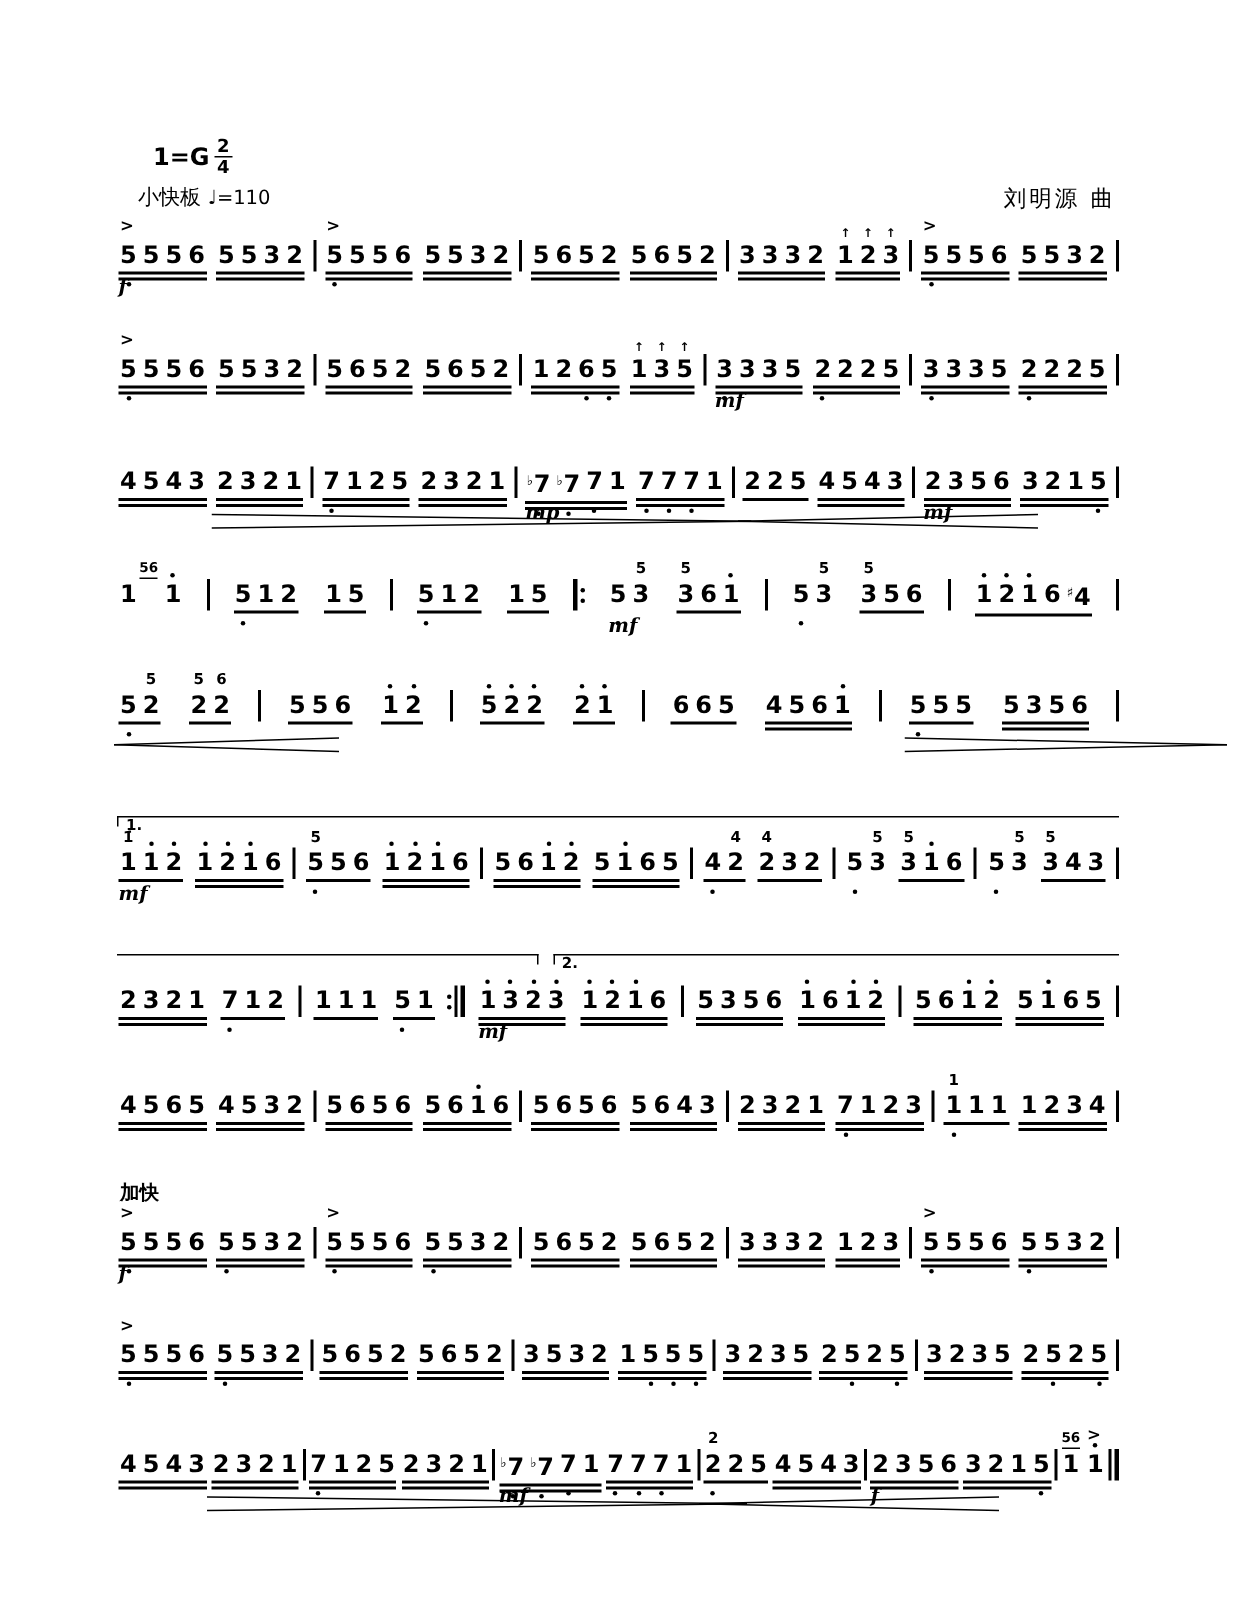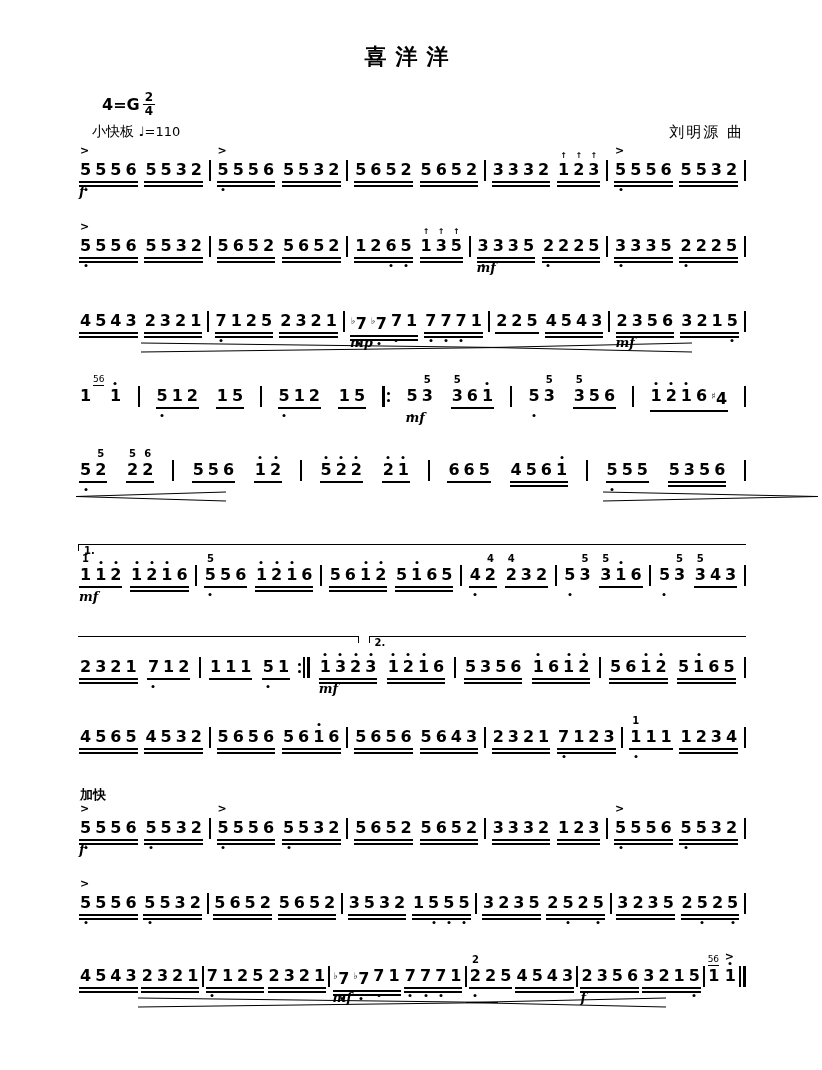--- a/index.html
+++ b/index.html
@@ -20,42 +20,41 @@
   .grp.u1::after,.grp.u2::after{content:"";position:absolute;left:1px;right:1px;bottom:-3px;height:1.8px;background:#000;}
   .grp.u2::before{content:"";position:absolute;left:1px;right:1px;bottom:-6.5px;height:1.8px;background:#000;}
   .note{position:relative;font-weight:bold;font-size:16px;line-height:20px;padding:0 2px;}
   .accid{font-size:9px;vertical-align:5px;margin-right:0.5px;}
   .odot{position:absolute;width:3px;height:3px;background:#000;border-radius:50%;left:50%;transform:translateX(-50%);}
   .odot.up{top:-4px;}
   .odot.dn{bottom:-11px;}
   .harm{position:absolute;top:-16px;left:50%;transform:translateX(-50%);font-size:10px;font-weight:bold;}
   .arrow{position:absolute;top:-14px;left:50%;transform:translateX(-50%);font-size:8px;font-weight:bold;}
   .accent{position:absolute;top:-16px;left:2px;font-size:11px;font-weight:bold;}
-  .grace{position:absolute;top:-11px;left:-15px;font-size:9px;font-weight:normal;
+  .grace{position:absolute;top:-11px;left:-15px;font-size:9px;font-weight:bold;
          border-bottom:1px solid #000;line-height:1.1;}
   .dyn{position:absolute;top:25px;left:1px;font-family:"DejaVu Serif",serif;font-style:italic;
        font-weight:bold;font-size:13px;line-height:1;}
   .hp{position:absolute;top:27px;left:-2px;}
   .bar{width:2px;height:21px;background:#000;flex:none;}
   .bar.thick{width:3px;}
   .rgroup{display:flex;gap:2px;flex:none;}
   .rdots{display:flex;flex-direction:column;justify-content:center;gap:4px;height:21px;}
   .rdots i{width:3px;height:3px;background:#000;border-radius:50%;display:block;}
   .volta{position:absolute;top:-21px;height:7px;border-top:1.8px solid #000;box-sizing:border-box;}
   .volta.tl{border-left:1.8px solid #000;}
   .volta.tr{border-right:1.8px solid #000;}
   .volta span{position:absolute;left:5px;top:0px;font-size:10px;font-weight:bold;}
 </style>
 </head>
 <body>
 
 <div id="page">
-  <div id="title">喜洋洋</div>
   <div id="keysig">
-    <span>4=G</span>
+    <span>1=G</span>
     <span class="frac">
       <span class="num">2</span>
       <span class="den">4</span>
     </span>
   </div>
   <div id="tempo">
     <span>小快板</span>
     <span class="val">♩=110</span>
   </div>
   <div id="composer">刘明源 曲</div>

